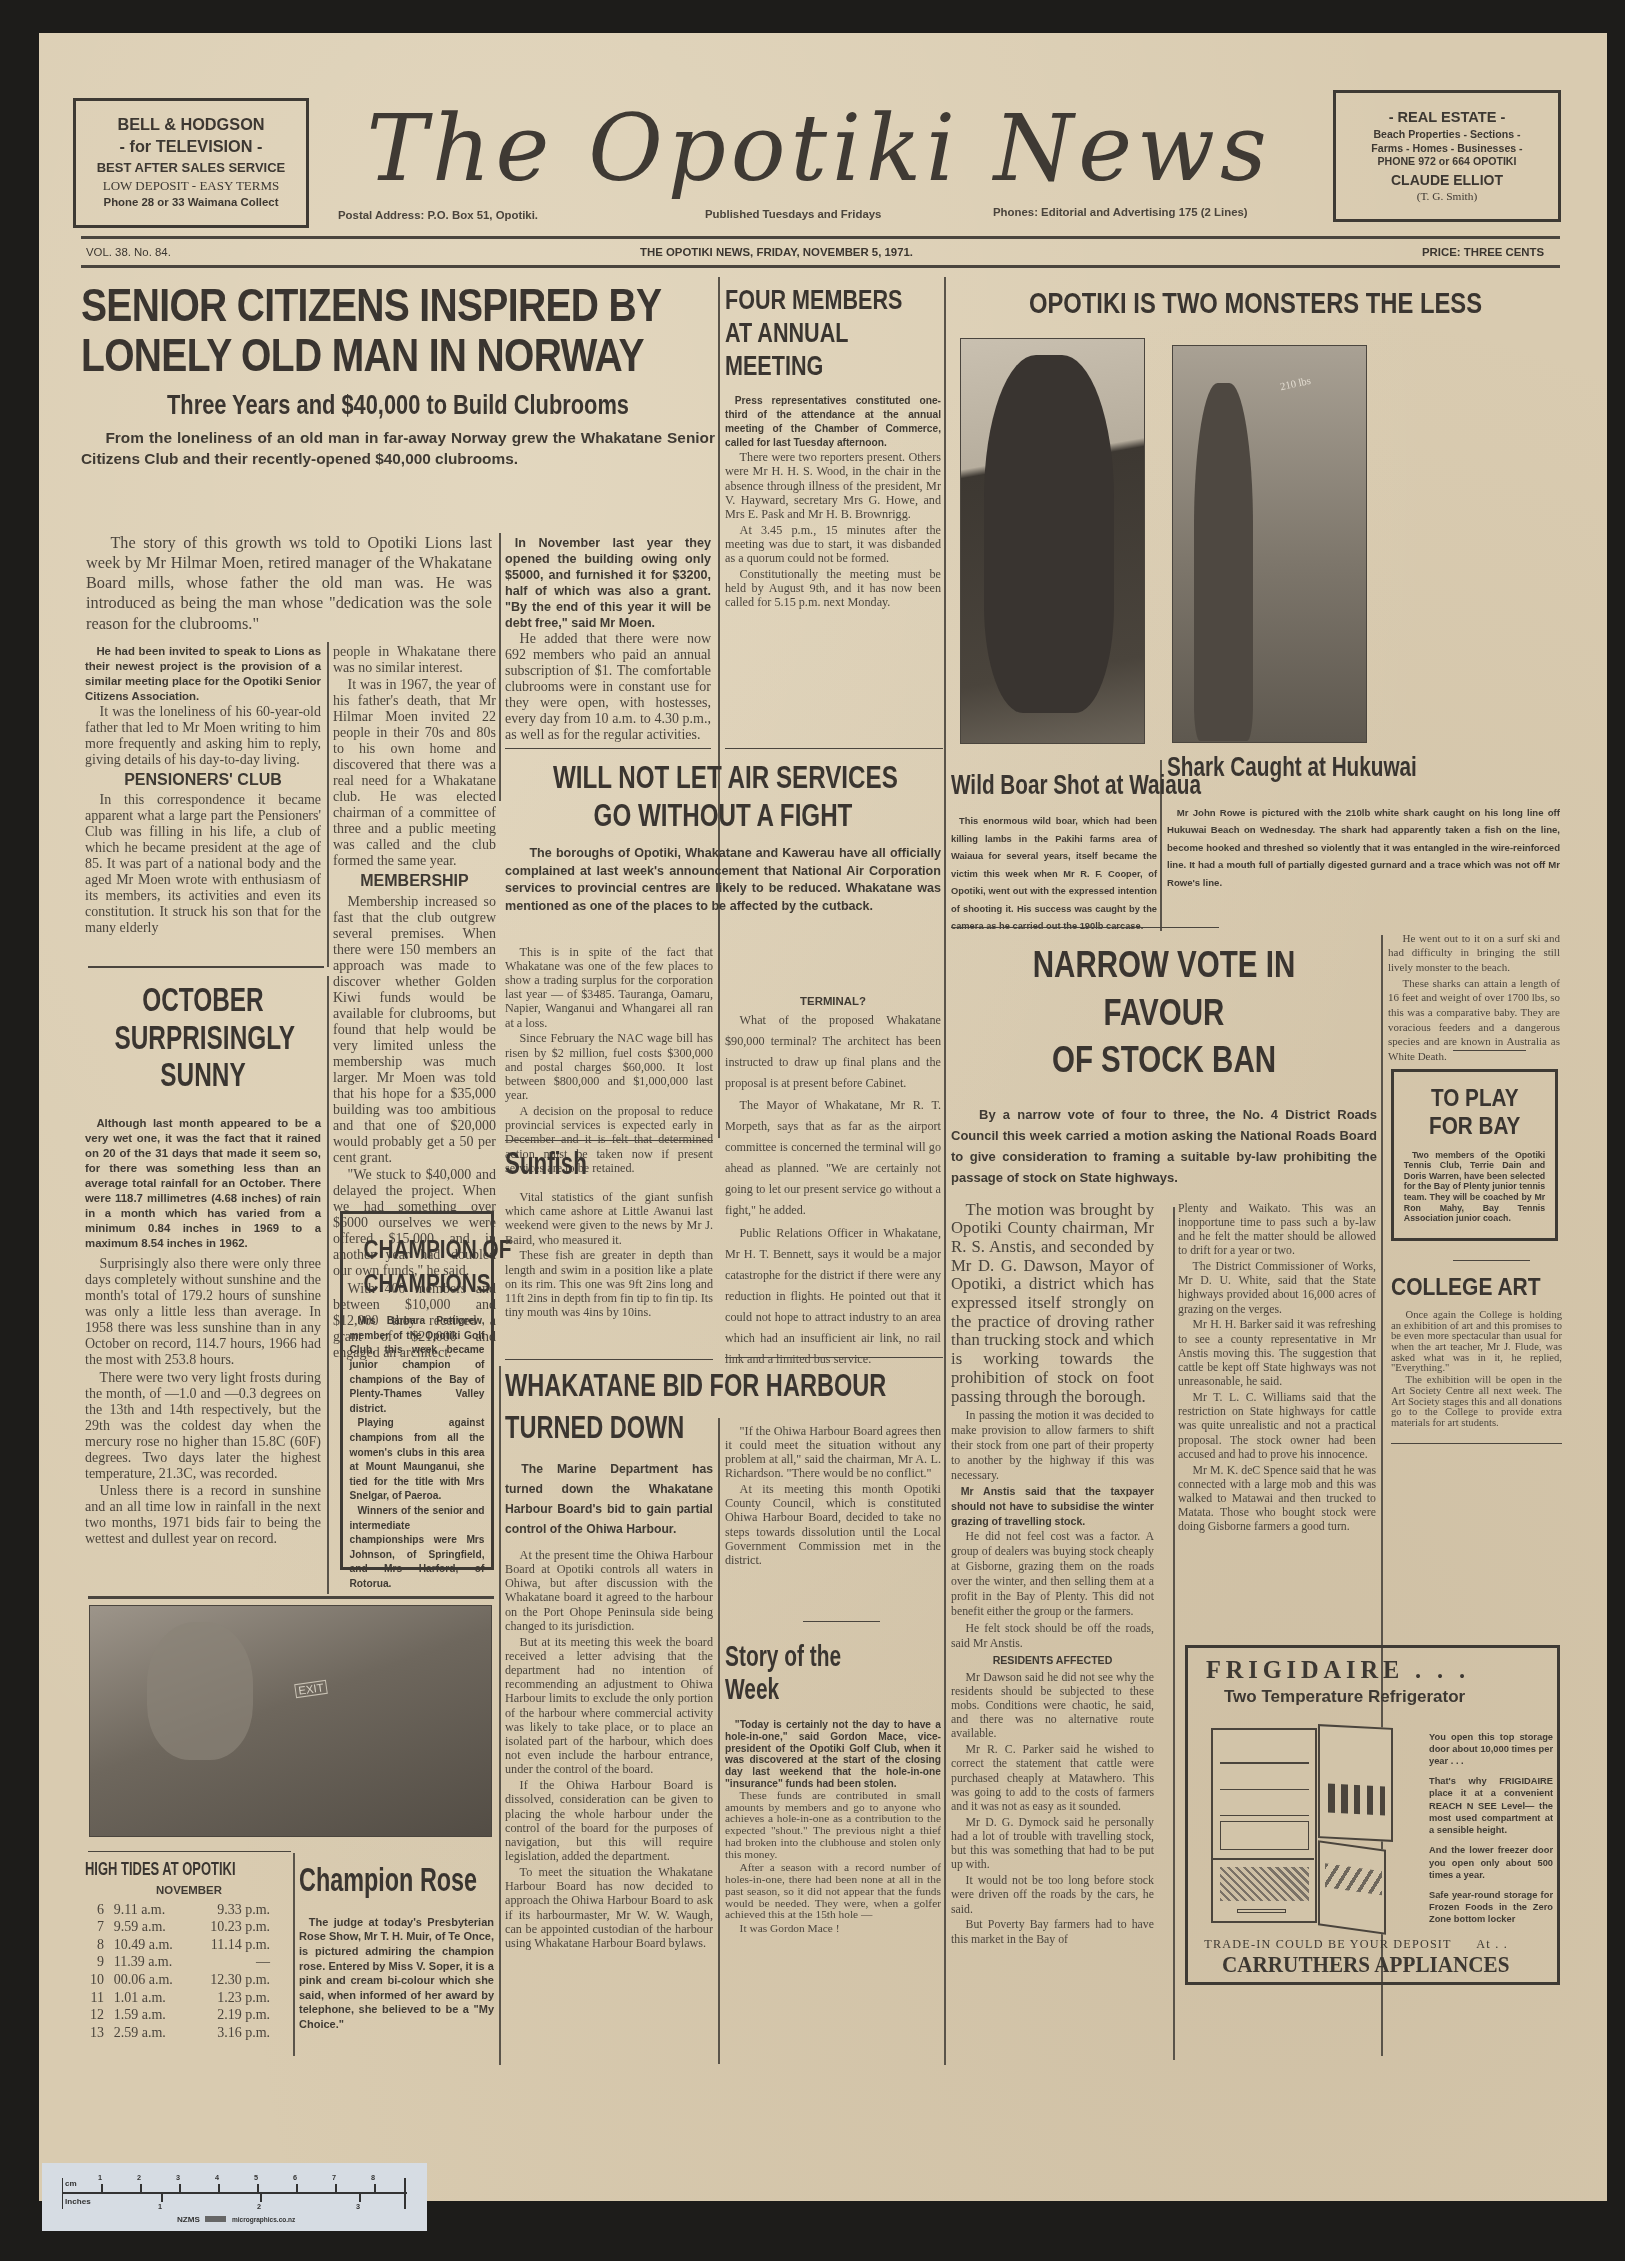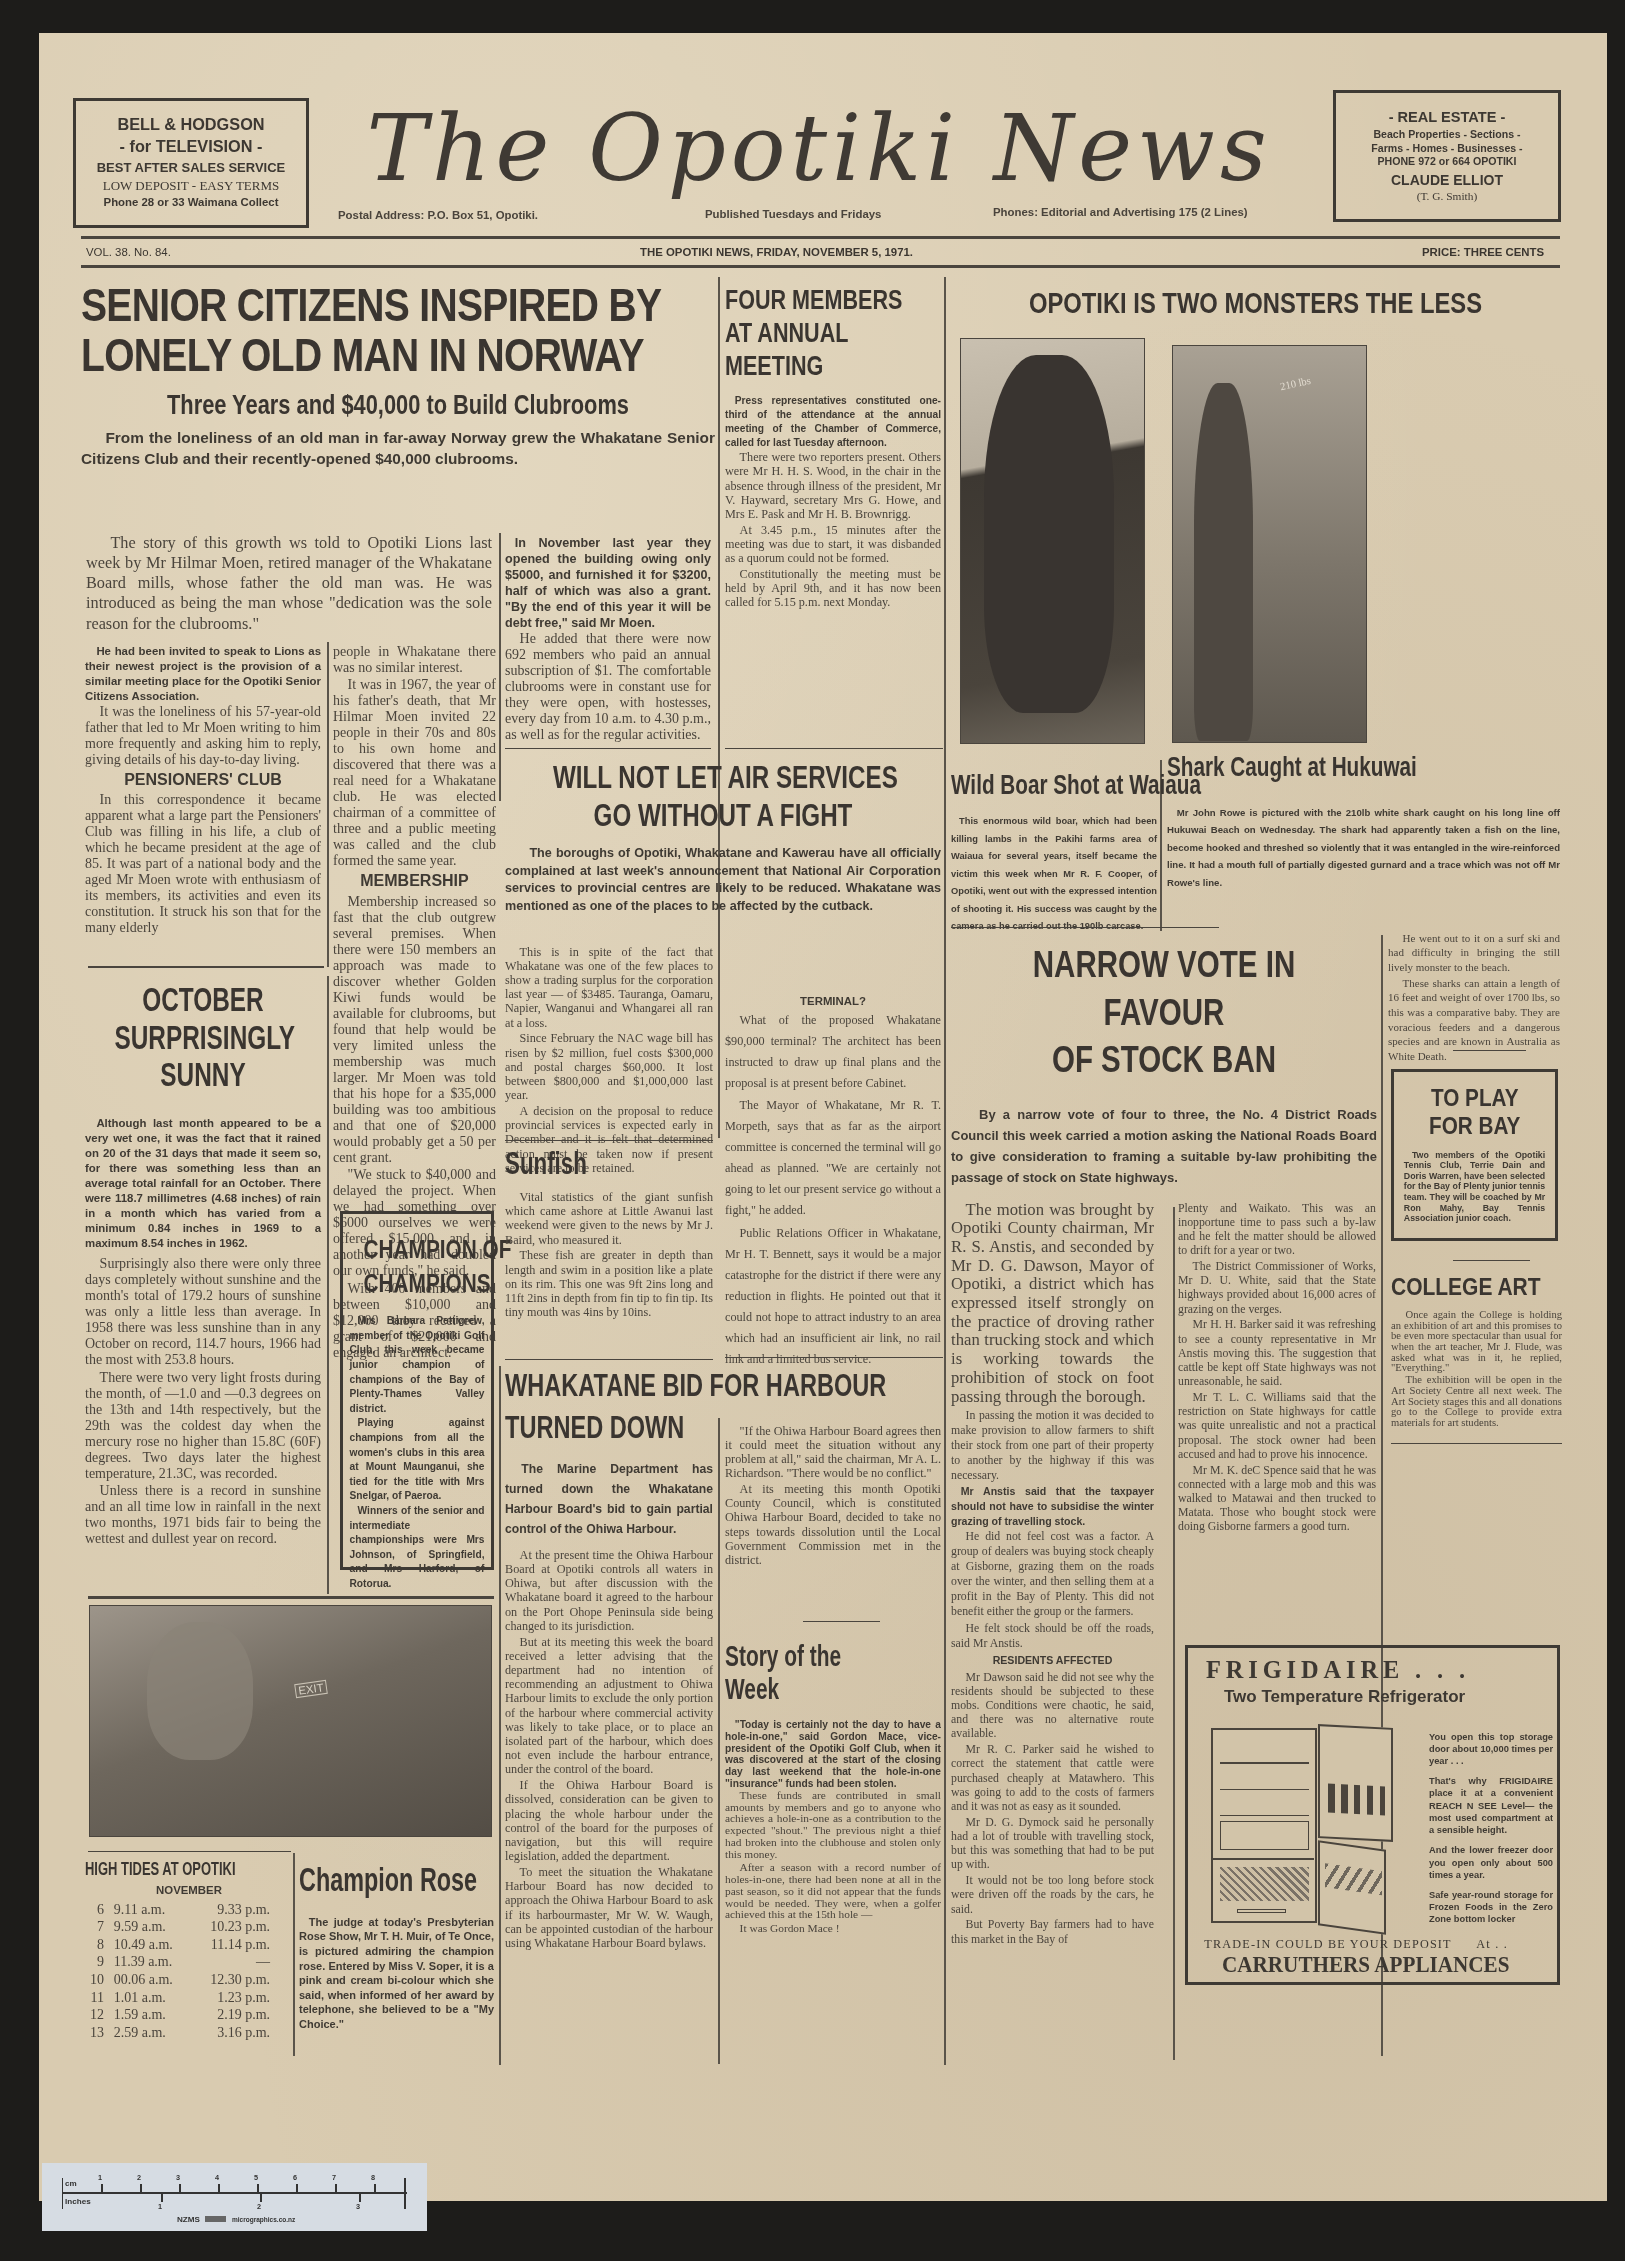--- a/index.html
+++ b/index.html
@@ -62,21 +62,21 @@
     <div class="head center" style="font-size:28px;transform:scaleX(.78);margin-top:13px;width:634px;transform-origin:center">Three Years and $40,000 to Build Clubrooms</div>
     <div class="bold" style="font-size:15.4px;line-height:21px;margin-top:8.1px;text-indent:24.4px">From the loneliness of an old man in far-away Norway grew the Whakatane Senior Citizens Club and their recently-opened $40,000 clubrooms.</div>
   </div>
   <div class="abs body" style="left:47px;top:500px;width:406px;font-size:16.3px;line-height:20.3px;text-indent:24.4px">The story of this growth ws told to Opotiki Lions last week by Mr Hilmar Moen, retired manager of the Whakatane Board mills, whose father the old man was. He was introduced as being the man whose "dedication was the sole reason for the clubrooms."</div>
   <div class="vr" style="left:288px;top:609px;height:325px"></div>
   <div class="vr" style="left:460px;top:500px;height:268px"></div>
 
   <div class="abs" style="left:46px;top:611px;width:236px">
     <div class="bold" style="text-indent:11.4px;font-size:11.4px;line-height:15px">He had been invited to speak to Lions as their newest project is the provision of a similar meeting place for the Opotiki Senior Citizens Association.</div>
     <div class="body">
-        <p>It was the loneliness of his 57-year-old father that led to Mr Moen writing to him more frequently and asking him to reply, giving details of his day-to-day living.</p>
+        <p>It was the loneliness of his 60-year-old father that led to Mr Moen writing to him more frequently and asking him to reply, giving details of his day-to-day living.</p>
       </div>
     <div class="sub">PENSIONERS' CLUB</div>
     <div class="body">
         <p>In this correspondence it became apparent what a large part the Pensioners' Club was filling in his life, a club of which he became president at the age of 85. It was part of a national body and the aged Mr Moen wrote with enthusiasm of its members, its activities and even its constitution. It struck his son that for the many elderly</p>
       </div>
   </div>
   <div class="abs" style="left:294px;top:611px;width:163px">
     <div class="body">
         <p style="text-indent:0">people in Whakatane there was no similar interest.</p>
       <p>It was in 1967, the year of his father's death, that Mr Hilmar Moen invited 22 people in their 70s and 80s to his own home and discovered that there was a real need for a Whakatane club. He was elected chairman of a committee of three and a public meeting was called and the club formed the same year.</p>
@@ -184,21 +184,21 @@
 
   <div class="vr" style="left:679px;top:244px;height:861px"></div>
   <div class="abs" style="left:686px;top:244px;width:216px">
     <div class="head" style="font-size:28.4px;transform:scaleX(.76);transform-origin:left;margin-top:8.1px">FOUR MEMBERS</div>
     <div class="head" style="font-size:28.4px;transform:scaleX(.76);transform-origin:left;margin-top:4.9px">AT ANNUAL</div>
     <div class="head" style="font-size:28.4px;transform:scaleX(.76);transform-origin:left;margin:4.9px 0 14.6px">MEETING</div>
     <div class="bold" style="font-size:10.2px;line-height:14px;text-indent:9.8px">Press representatives constituted one-third of the attendance at the annual meeting of the Chamber of Commerce, called for last Tuesday afternoon.</div>
     <div class="body" style="font-size:12.2px;line-height:14.2px">
       <p>There were two reporters present. Others were Mr H. H. S. Wood, in the chair in the absence through illness of the president, Mr V. Hayward, secretary Mrs G. Howe, and Mrs E. Pask and Mr H. B. Brownrigg.</p>
       <p>At 3.45 p.m., 15 minutes after the meeting was due to start, it was disbanded as a quorum could not be formed.</p>
-      <p>Constitutionally the meeting must be held by April 9th, and it has now been called for 5.15 p.m. next Monday.</p>
+      <p>Constitutionally the meeting must be held by August 9th, and it has now been called for 5.15 p.m. next Monday.</p>
     </div>
   </div>
   <div class="vr" style="left:905px;top:244px;height:1788px"></div>
   <div class="rule" style="left:686px;top:715px;width:218px;height:1.6px"></div>
 
   <div class="abs" style="left:466px;top:723px;width:436px">
     <div class="head center" style="font-size:31px;transform:scaleX(.78);transform-origin:center;margin-top:6.5px">WILL NOT LET AIR SERVICES</div>
     <div class="head center" style="font-size:31px;transform:scaleX(.78);transform-origin:center;margin:6.5px 0 14.6px">GO WITHOUT A FIGHT</div>
     <div class="bold" style="font-size:12.6px;line-height:17.5px;text-indent:24.4px">The boroughs of Opotiki, Whakatane and Kawerau have all officially complained at last week's announcement that National Air Corporation services to provincial centres are likely to be reduced. Whakatane was mentioned as one of the places to be affected by the cutback.</div>
   </div>

